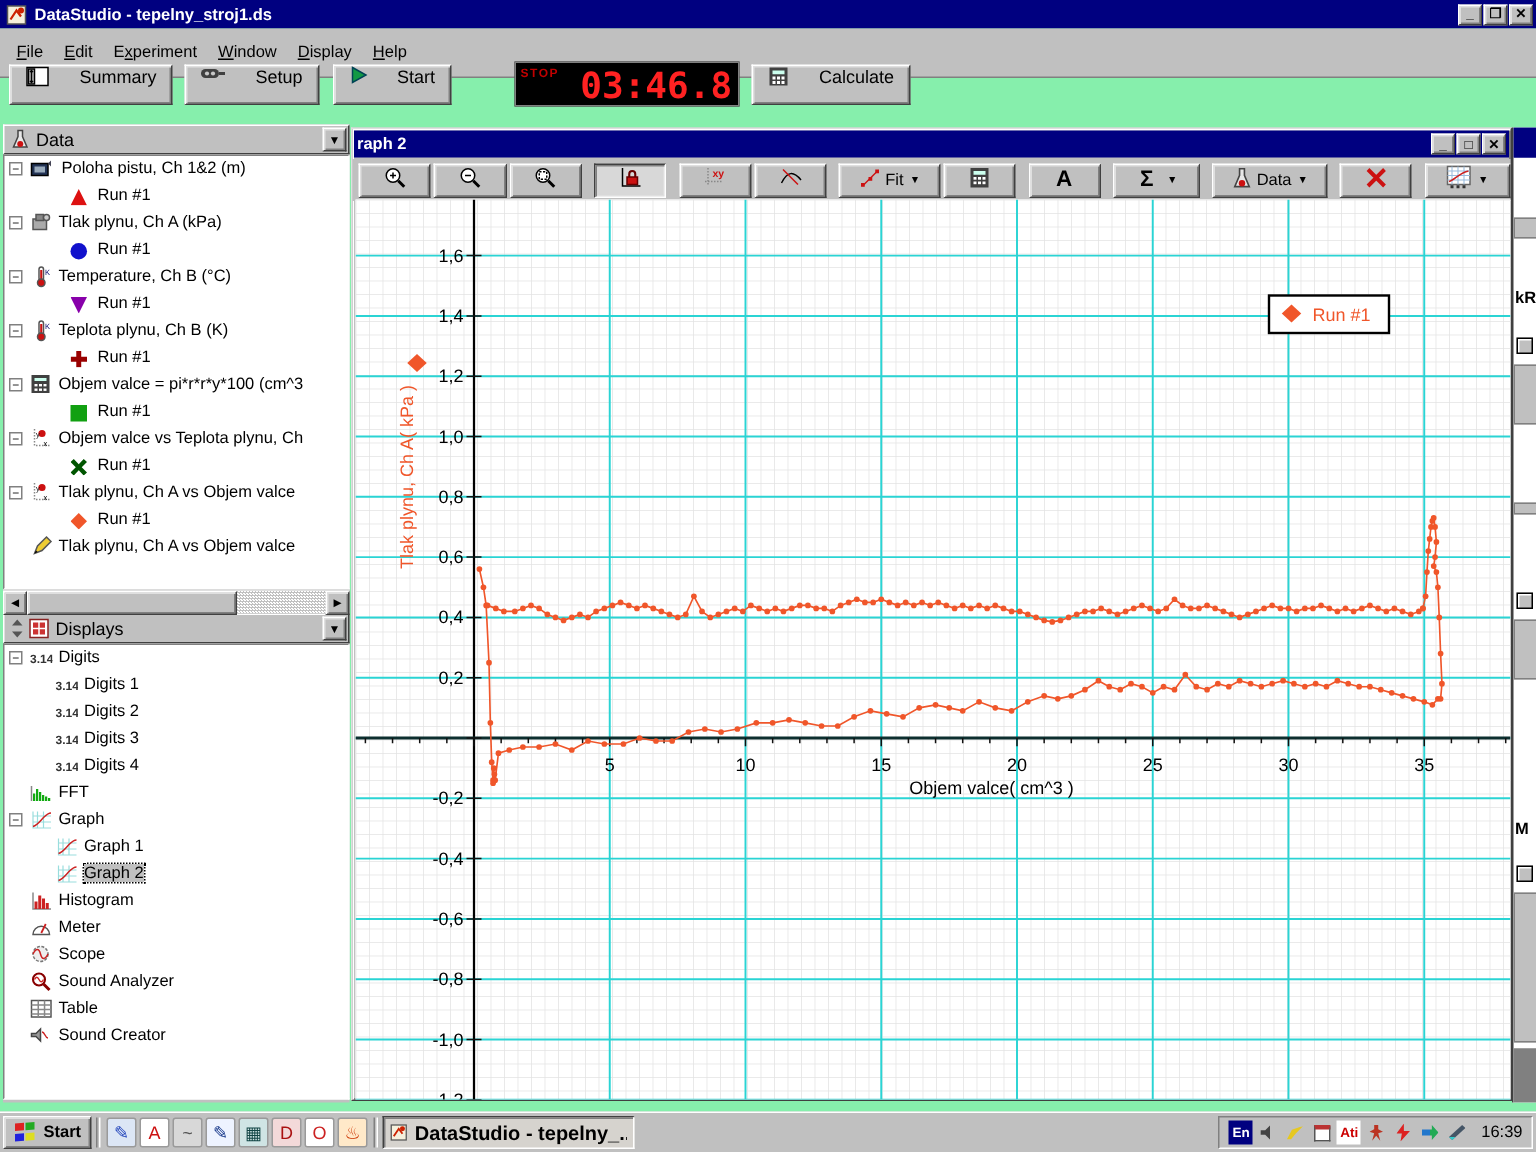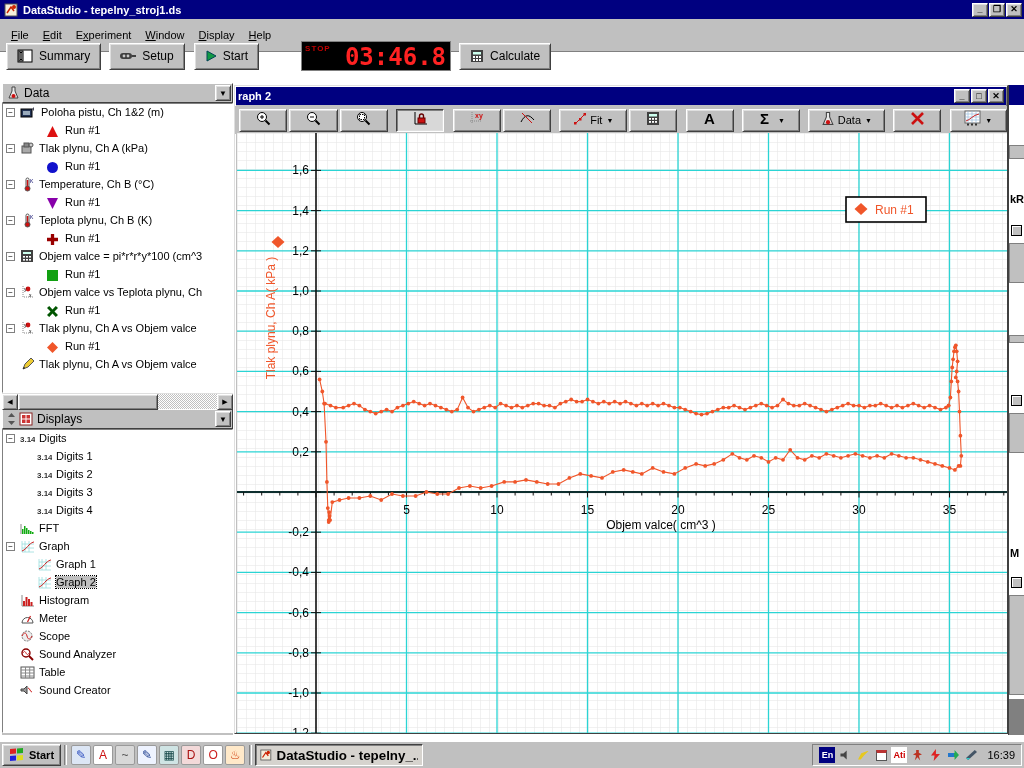--- a/index.html
+++ b/index.html
@@ -1,34 +1,34 @@
 <!DOCTYPE html>
 <html><head>
 <meta charset="utf-8">
 <style>
   html,body{margin:0;padding:0;background:#555;}
   *{box-sizing:border-box;}
-  .screen{position:relative;width:1024px;height:768px;background:#ffffff;
+  .screen{position:relative;width:1024px;height:768px;background:#86efac;
     font-family:"Liberation Sans",sans-serif;font-size:11px;color:#000;overflow:hidden;}
   
   .raised{border:1px solid;border-color:#ffffff #404040 #404040 #ffffff;box-shadow:inset 1px 1px 0 #dfdfdf,inset -1px -1px 0 #808080;background:#c0c0c0;}
   .titlebtn{width:16px;height:14px;display:inline-flex;align-items:center;justify-content:center;
     font-size:9px;font-weight:bold;line-height:1;color:#000;margin-left:1px;}
   
   .titlebar{position:absolute;left:0;top:0;width:1024px;height:19px;background:#000080;
     display:flex;align-items:center;padding:0 2px;color:#fff;font-weight:bold;}
   .titlebar .app-icon{width:15px;height:14px;margin:0 4px 0 2px;}
   .titlebar .spacer{flex:1;}
   .menubar{position:absolute;left:0;top:19px;width:1024px;height:33px;background:#c0c0c0;
     display:flex;align-items:center;padding-left:4px;border-bottom:1px solid #808080;}
   .menu-item{padding:2px 7px;}
   .menu-item u{text-decoration:underline;}
   
   .main-toolbar{position:absolute;left:0;top:38px;width:1024px;height:36px;display:flex;align-items:center;padding-left:6px;}
-  .tbbtn{height:27px;display:inline-flex;align-items:center;padding:0 10px;gap:6px;font-size:12px;}
+  .tbbtn{height:27px;display:inline-flex;padding:0 10px;gap:20px;font-size:12px;}
   .lcd{width:150px;height:30px;background:#000;margin-left:42px;position:relative;border:1px solid #808080;}
   .lcd .stop{position:absolute;left:3px;top:2px;color:#c00000;font-size:8px;font-weight:bold;letter-spacing:1px;}
   .lcd .time{position:absolute;right:4px;top:1px;color:#ff2222;font-family:"DejaVu Sans Mono",monospace;
     font-size:24px;font-weight:bold;letter-spacing:0px;}
   
   .summary-panel{position:absolute;left:2px;top:83px;width:231px;height:652px;background:#c0c0c0;}
   .pane-header{height:20px;display:flex;align-items:center;background:#c0c0c0;
     border:1px solid;border-color:#ffffff #404040 #404040 #ffffff;padding:0 1px 0 4px;}
   .pane-header .hdr-label{flex:1;font-size:12px;margin-left:4px;}
   .drop-arrow-btn{width:16px;height:16px;display:flex;align-items:center;justify-content:center;font-size:8px;}

